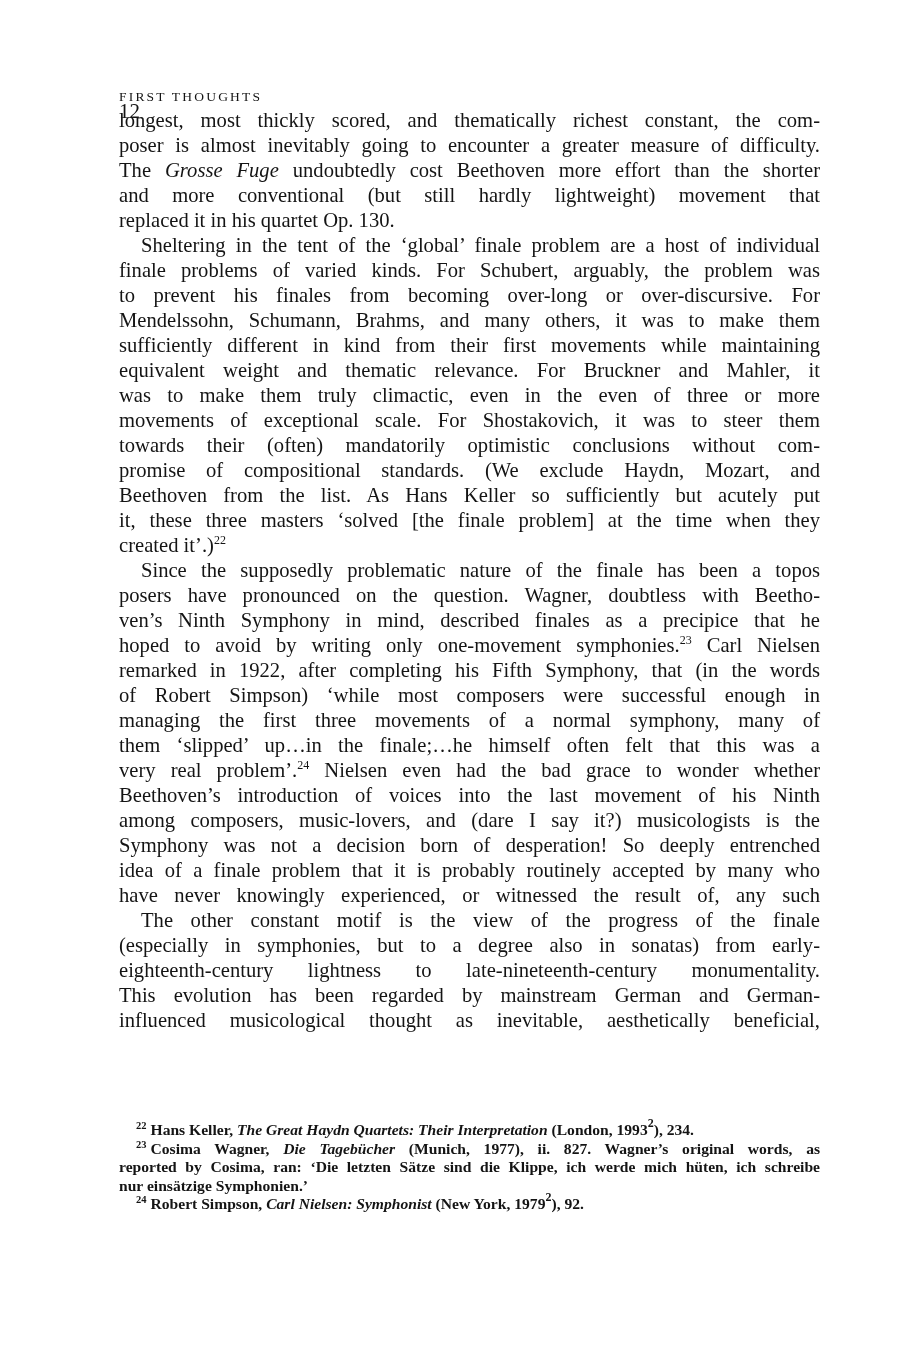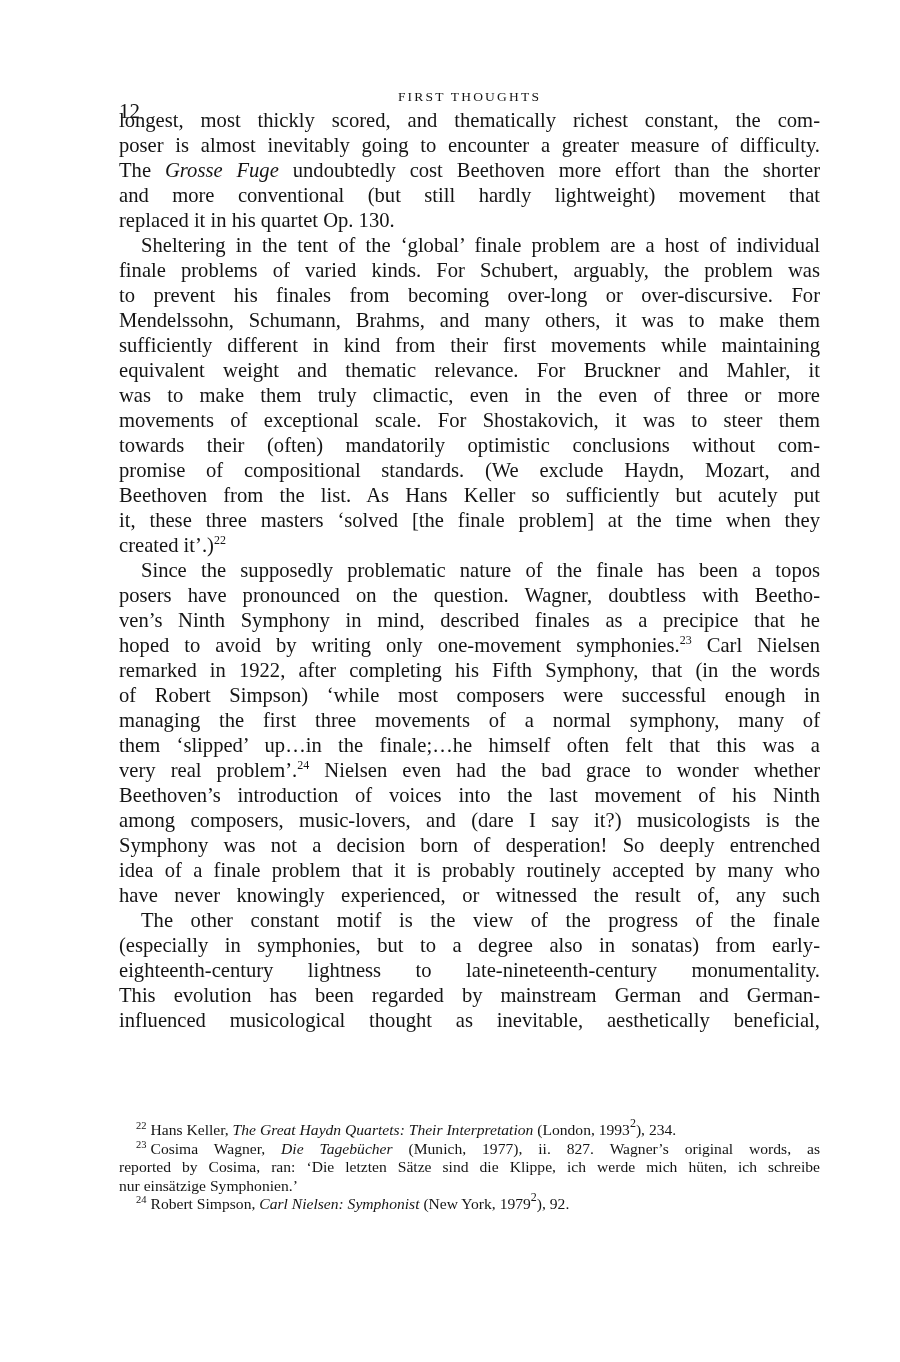--- a/index.html
+++ b/index.html
@@ -1,29 +1,29 @@
 <!DOCTYPE html>
 <html><head>
 <meta charset="utf-8">
 <style>
   html, body { margin: 0; padding: 0; background: #ffffff; }
   body { width: 900px; height: 1362px; position: relative; overflow: hidden; color: #141414;
          font-family: "Liberation Serif", "DejaVu Serif", serif; }
   .page { position: absolute; left: 119px; top: 82px; width: 701px; }
   .running-head { position: relative; height: 26px; }
   .page-number { position: absolute; left: 0; top: 16px; font-size: 21px; line-height: 26px; }
-  .running-title { position: absolute; left: 0; right: 0; top: 2px; text-align: center;
+  .running-title { position: absolute; left: 0; right: 0; top: 2px; text-align: left;
                    font-size: 13.5px; letter-spacing: 2.2px; line-height: 26px; }
   .body { margin-top: 0px; font-size: 20.6px; line-height: 25px; text-align: justify; hyphens: none; }
   .body p { margin: 0; }
   .line { display: block; text-align: justify; text-align-last: justify; white-space: nowrap; height: 25px; }
   .line.last { text-align-last: left; }
   sup { font-size: 12px; line-height: 0; vertical-align: 8px; }
   i { font-style: italic; }
-  .footnotes { position: absolute; left: 119px; top: 1121px; width: 701px; font-size: 15.6px; line-height: 18.5px; }
+  .footnotes { position: absolute; left: 119px; top: 1121px; width: 701px; font-size: 15.6px; line-height: 18.5px; font-weight: bold; }
   .fn-line { display: block; white-space: nowrap; text-align: justify; text-align-last: justify; height: 18.5px; }
   .fn-line.last { text-align-last: left; }
   .fn-line.ind { padding-left: 17px; }
   .fn-num { font-size: 10.5px; vertical-align: 6px; line-height: 0; margin-right: 4px; }
 </style>
 </head>
 <body>
 
 <div class="page">
   <div class="running-head">

